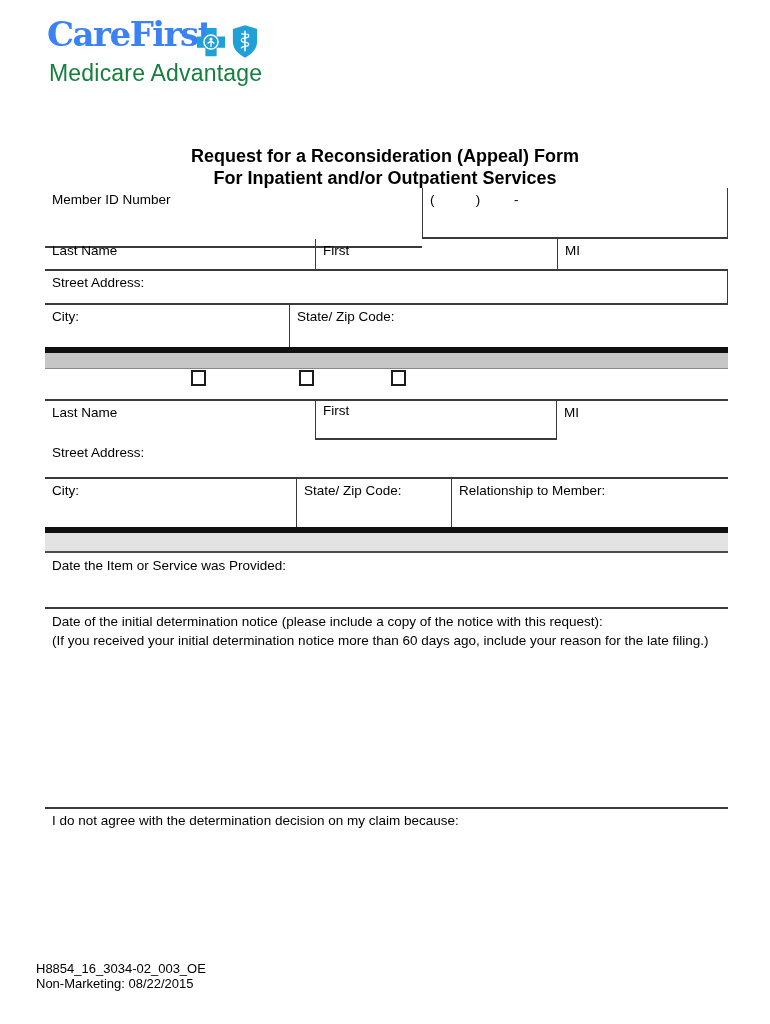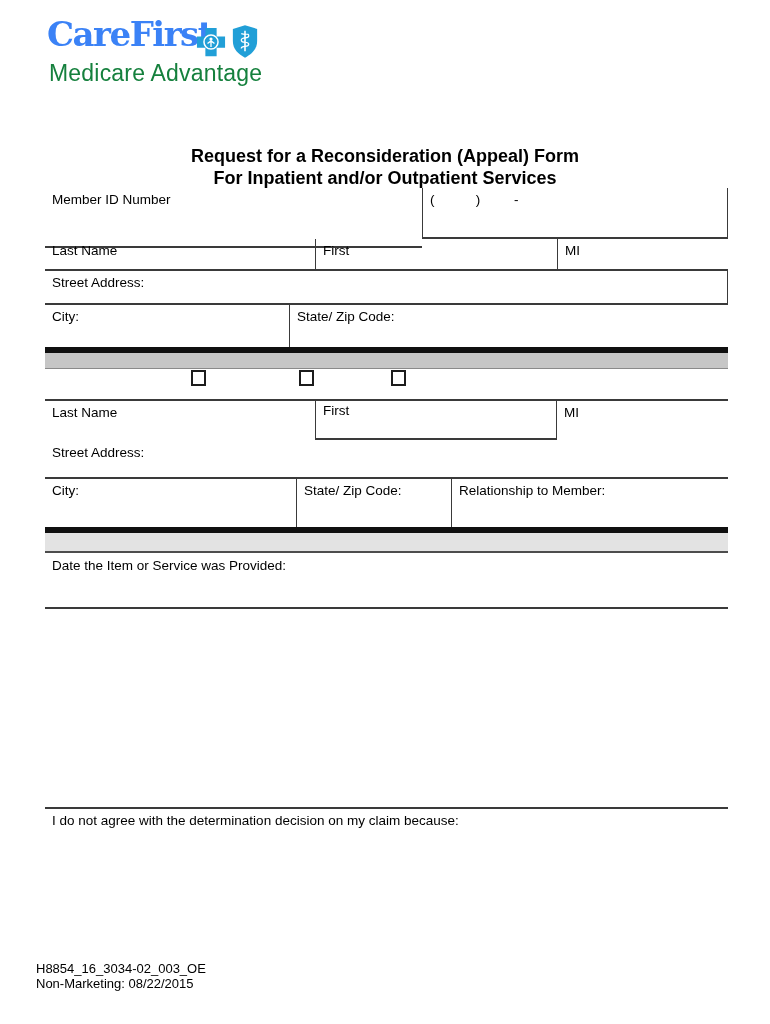--- a/index.html
+++ b/index.html
@@ -157,20 +157,24 @@
   <div class="cell bt2 bl" style="left:451px; top:477px; width:277px; height:50px;">
     <span>Relationship to Member:</span>
   </div>
 
   <div class="abs blackbar" style="left:45px; top:527px;"></div>
   <div class="abs graybar-light" style="left:45px; top:533px;"></div>
 
   <div class="plain-lbl" style="left:52px; top:557px;">Date the Item or Service was Provided:</div>
 
   <div class="abs rule" style="left:45px; top:607px; width:683px;"></div>
+  <div class="abs para" style="left:52px; top:612px; width:672px;">
+    <div>Date of the initial determination notice (please include a copy of the notice with this request):</div>
+    <div>(If you received your initial determination notice more than 60 days ago, include your reason for the late filing.)</div>
+  </div>
 
   <div class="abs rule" style="left:45px; top:807px; width:683px;"></div>
   <div class="plain-lbl" style="left:52px; top:812px;">I do not agree with the determination decision on my claim because:</div>
 
   <div class="abs" style="left:36px; top:961px;">
     <div class="footer-line">H8854_16_3034-02_003_OE</div>
     <div class="footer-line">Non-Marketing: 08/22/2015</div>
   </div>
 
 </div>

